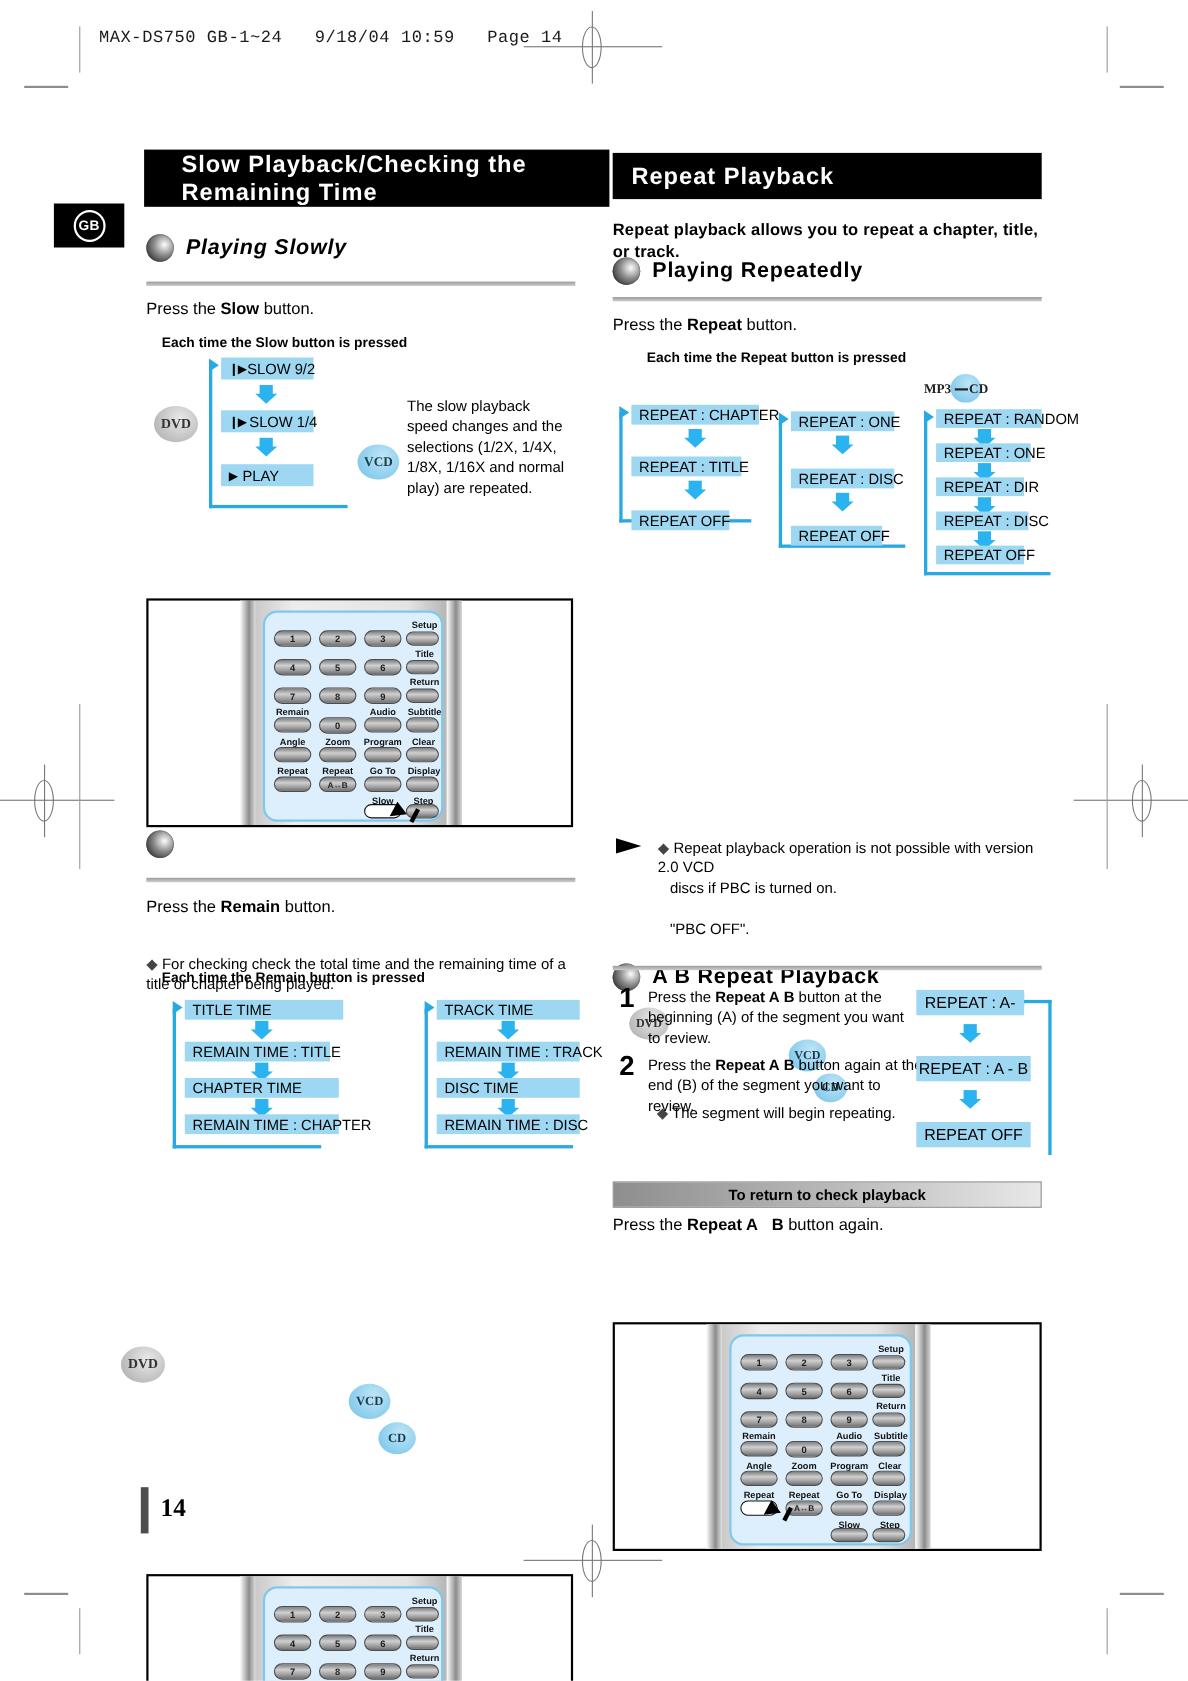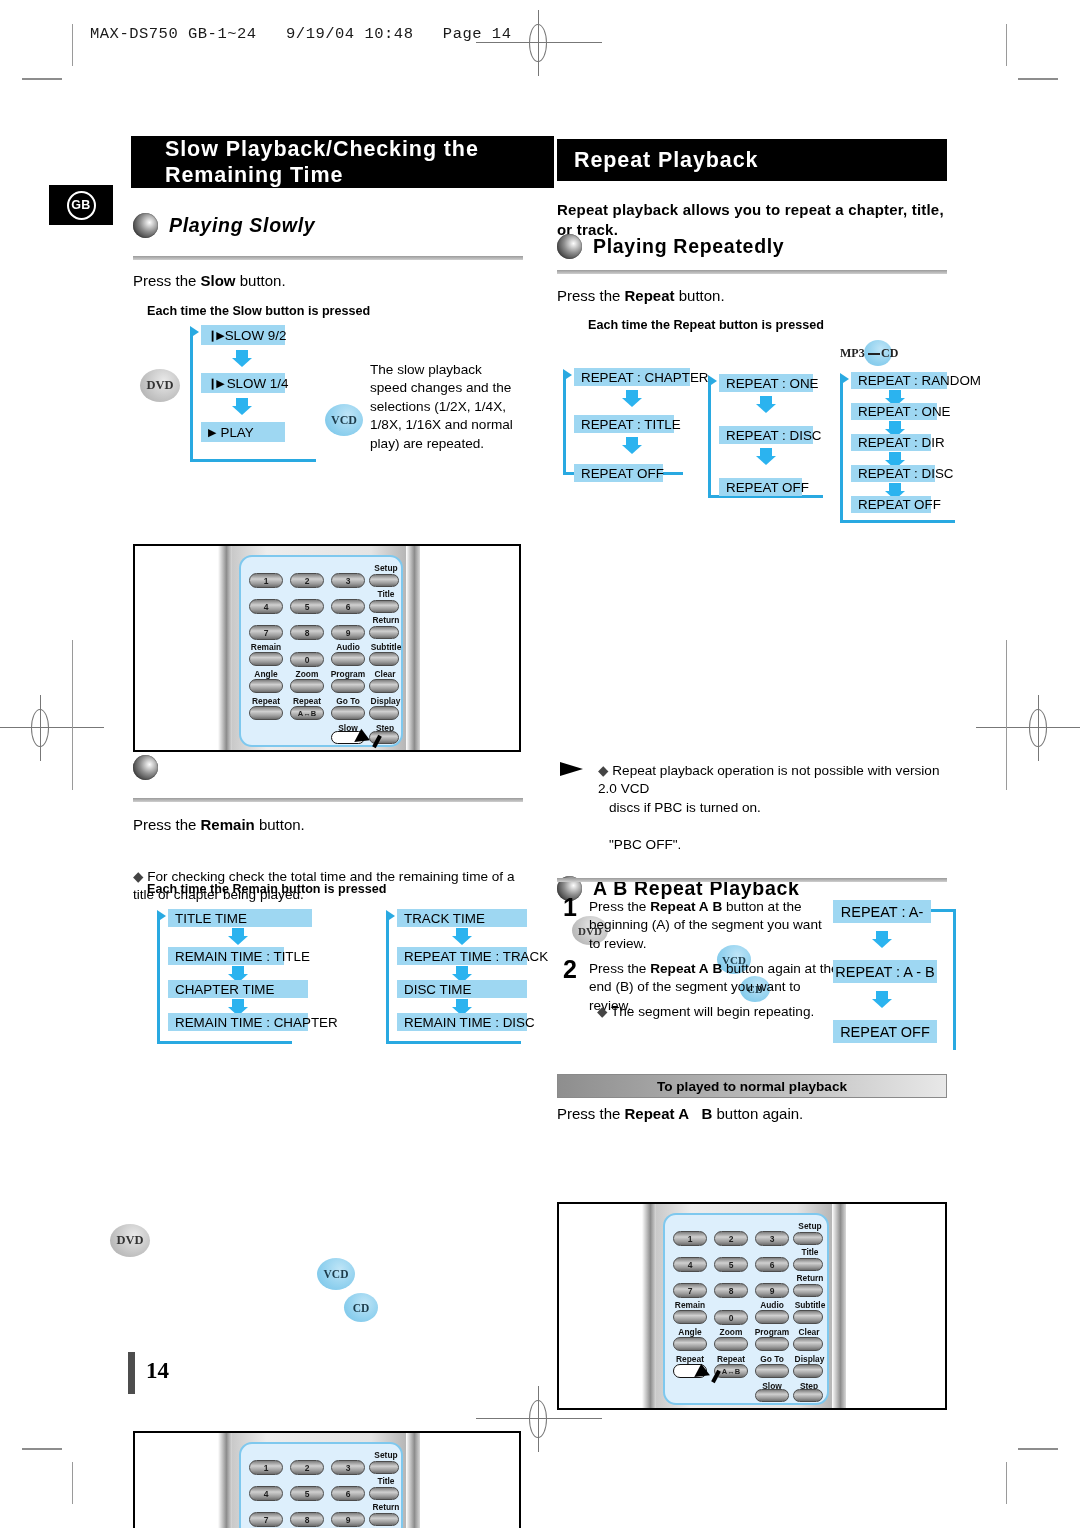--- a/index.html
+++ b/index.html
@@ -112,21 +112,21 @@
     <div class="ring"></div>
 </div>
 <div class="regmark" style="left:1018px;top:707px;">
   <div class="vl"></div>
     <div class="hl"></div>
     <div class="ring"></div>
 </div>
 <div class="vrule" style="left:72px;top:640px;height:150px;"></div>
 <div class="vrule" style="left:1006px;top:640px;height:150px;"></div>
 
-<div class="abs fileheader" style="left:90px;top:25px;">MAX-DS750 GB-1~24   9/19/04 10:48   Page 14</div>
+<div class="abs fileheader" style="left:90px;top:25px;">MAX-DS750 GB-1~24   9/18/04 10:59   Page 14</div>
 
 <div class="abs gbtab" style="left:49px;top:185px;">
   <div class="circ">GB</div>
 </div>
 
 <div class="abs banner" style="left:131px;top:136px;width:423px;height:52px;">
   <span>
     <span>Slow Playback/Checking the</span><br>
     <span>Remaining Time</span>
   </span>
@@ -252,21 +252,21 @@
   <span>DVD</span>
 </div>
 <div class="loop" style="left:157px;top:917px;width:132px;height:124px;border-top:none;border-right:none;"></div>
 <div class="abs" style="left:157px;top:910px;width:0;height:0;border-left:9px solid #29a9e1;border-top:6px solid transparent;border-bottom:6px solid transparent;"></div>
 
 <div class="abs fbox" style="left:168px;top:909px;width:144px;height:18px;">TITLE TIME</div>
 <div class="darrow" style="left:228px;top:928px;">
     <i></i>
     <b></b>
   </div>
-<div class="abs fbox" style="left:168px;top:947px;width:116px;height:18px;">REMAIN TIME : TITLE</div>
+<div class="abs fbox" style="left:168px;top:947px;width:132px;height:18px;">REMAIN TIME : TITLE</div>
 <div class="darrow" style="left:228px;top:966px;">
     <i></i>
     <b></b>
   </div>
 <div class="abs fbox" style="left:168px;top:980px;width:140px;height:18px;">CHAPTER TIME</div>
 <div class="darrow" style="left:228px;top:999px;">
     <i></i>
     <b></b>
   </div>
 <div class="abs fbox" style="left:168px;top:1013px;width:140px;height:18px;">REMAIN TIME : CHAPTER</div>
@@ -278,21 +278,21 @@
   <span>CD</span>
 </div>
 <div class="loop" style="left:386px;top:917px;width:132px;height:124px;border-top:none;border-right:none;"></div>
 <div class="abs" style="left:386px;top:910px;width:0;height:0;border-left:9px solid #29a9e1;border-top:6px solid transparent;border-bottom:6px solid transparent;"></div>
 
 <div class="abs fbox" style="left:397px;top:909px;width:130px;height:18px;">TRACK TIME</div>
 <div class="darrow" style="left:452px;top:928px;">
     <i></i>
     <b></b>
   </div>
-<div class="abs fbox" style="left:397px;top:947px;width:130px;height:18px;">REPEAT TIME : TRACK</div>
+<div class="abs fbox" style="left:397px;top:947px;width:130px;height:18px;">REMAIN TIME : TRACK</div>
 <div class="darrow" style="left:452px;top:966px;">
     <i></i>
     <b></b>
   </div>
 <div class="abs fbox" style="left:397px;top:980px;width:130px;height:18px;">DISC TIME</div>
 <div class="darrow" style="left:452px;top:999px;">
     <i></i>
     <b></b>
   </div>
 <div class="abs fbox" style="left:397px;top:1013px;width:130px;height:18px;">REMAIN TIME : DISC</div>
@@ -491,19 +491,19 @@
     <i></i>
     <b></b>
   </div>
 <div class="abs fbox c" style="left:833px;top:960px;width:104px;height:23px;font-size:14.5px;">REPEAT : A - B</div>
 <div class="darrow" style="left:872px;top:991px;">
     <i></i>
     <b></b>
   </div>
 <div class="abs fbox c" style="left:833px;top:1020px;width:104px;height:23px;font-size:14.5px;">REPEAT OFF</div>
 
-<div class="abs greybar" style="left:557px;top:1074px;width:390px;height:24px;">To played to normal playback</div>
+<div class="abs greybar" style="left:557px;top:1074px;width:390px;height:24px;">To return to check playback</div>
 <div class="abs body" style="left:557px;top:1104px;">
   <span>Press the </span><b>Repeat A</b><span>&nbsp;&nbsp;&nbsp;</span><b>B</b><span> button again.</span>
 </div>
 
 <div class="abs pagebar" style="left:128px;top:1352px;width:7px;height:42px;"></div>
 <div class="abs pagenum" style="left:146px;top:1358px;">14</div>
 
 </body></html>

